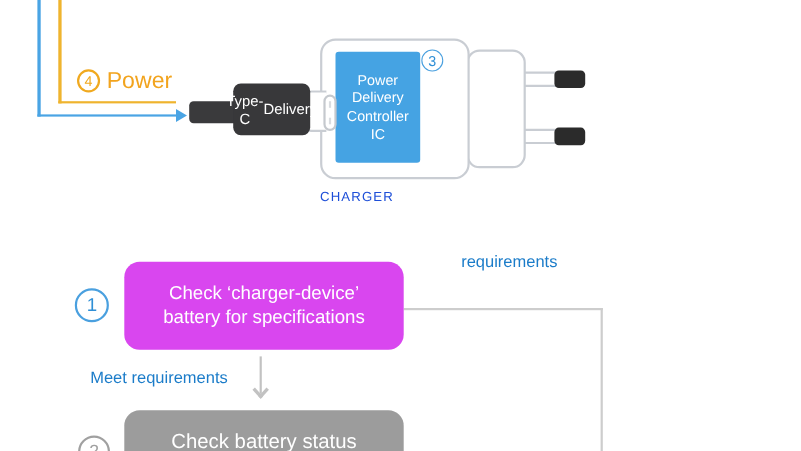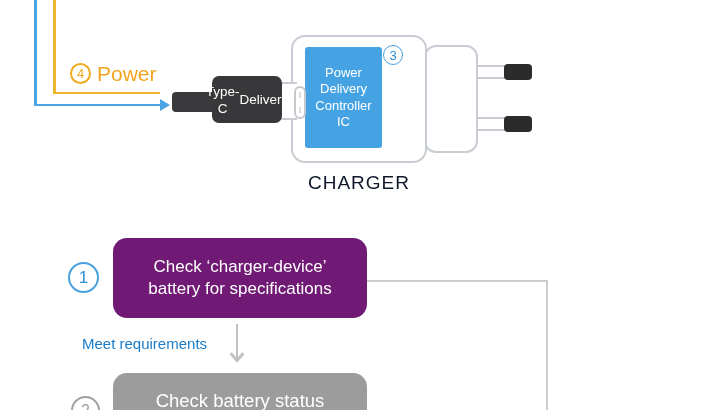--- a/index.html
+++ b/index.html
@@ -55,28 +55,28 @@
     display:flex;align-items:center;justify-content:center;box-sizing:border-box;
   }
   .badge-3{left:383px;top:45px;width:20px;height:20px;font-size:13px;z-index:3;}
   .plug-block{
     left:424px;top:45px;width:54px;height:108px;background:#fff;z-index:1;
     border:2px solid #C9CDD3;border-radius:12px;box-sizing:border-box;
   }
   .prong-shaft{background:#fff;border:2px solid #C9CDD3;border-radius:3px;box-sizing:border-box;z-index:0;width:40px;height:14px;left:470px;}
   .prong-tip{background:#2B2B2B;border-radius:4px;z-index:0;width:28px;height:16px;left:504px;}
   .charger-caption{
-    left:291px;top:172px;width:136px;text-align:center;
-    color:#0f172a;font-size:19px;letter-spacing:1px;
+    left:291px;top:172px;width:136px;
+    color:#1d4ed8;font-size:12px;letter-spacing:1px;
   }
 
   
   .badge-1{left:68px;top:262px;width:31px;height:31px;font-size:17px;border-width:2px;}
   .step1-box{
-    left:113px;top:238px;width:254px;height:80px;background:#701a75;border-radius:14px;z-index:2;
+    left:113px;top:238px;width:254px;height:80px;background:#d946ef;border-radius:14px;z-index:2;
     display:flex;flex-direction:column;align-items:center;justify-content:center;
     color:#fff;font-size:17px;line-height:22.5px;text-align:center;
   }
   .flow-line{background:#CDCDCD;}
   .label-blue{color:#1B7CC9;font-size:15px;line-height:19px;}
   .branch-no{left:388px;top:229px;width:150px;text-align:center;}
   .meet-label{left:82px;top:334px;white-space:nowrap;}
   .down-line{left:236px;top:324px;width:2px;height:34px;background:#C2C2C2;}
   .chev{width:11px;height:2.5px;background:#C2C2C2;}
   .step2-box{
@@ -138,20 +138,21 @@
 
   <div class="abs badge-blue badge-1">
     <span>1</span>
   </div>
   <div class="abs step1-box">
     <span>Check ‘charger-device’</span>
     <span>battery for specifications</span>
   </div>
 
   <div class="abs label-blue branch-no">
+    <div>requirements</div>
   </div>
   <div class="abs label-blue meet-label">Meet requirements</div>
 
   <div class="abs down-line"></div>
   <div class="abs chev" style="left:229px;top:356px;transform:rotate(48deg);"></div>
   <div class="abs chev" style="left:234px;top:356px;transform:rotate(-48deg);"></div>
 
   <div class="abs badge-gray">
     <span>2</span>
   </div>

